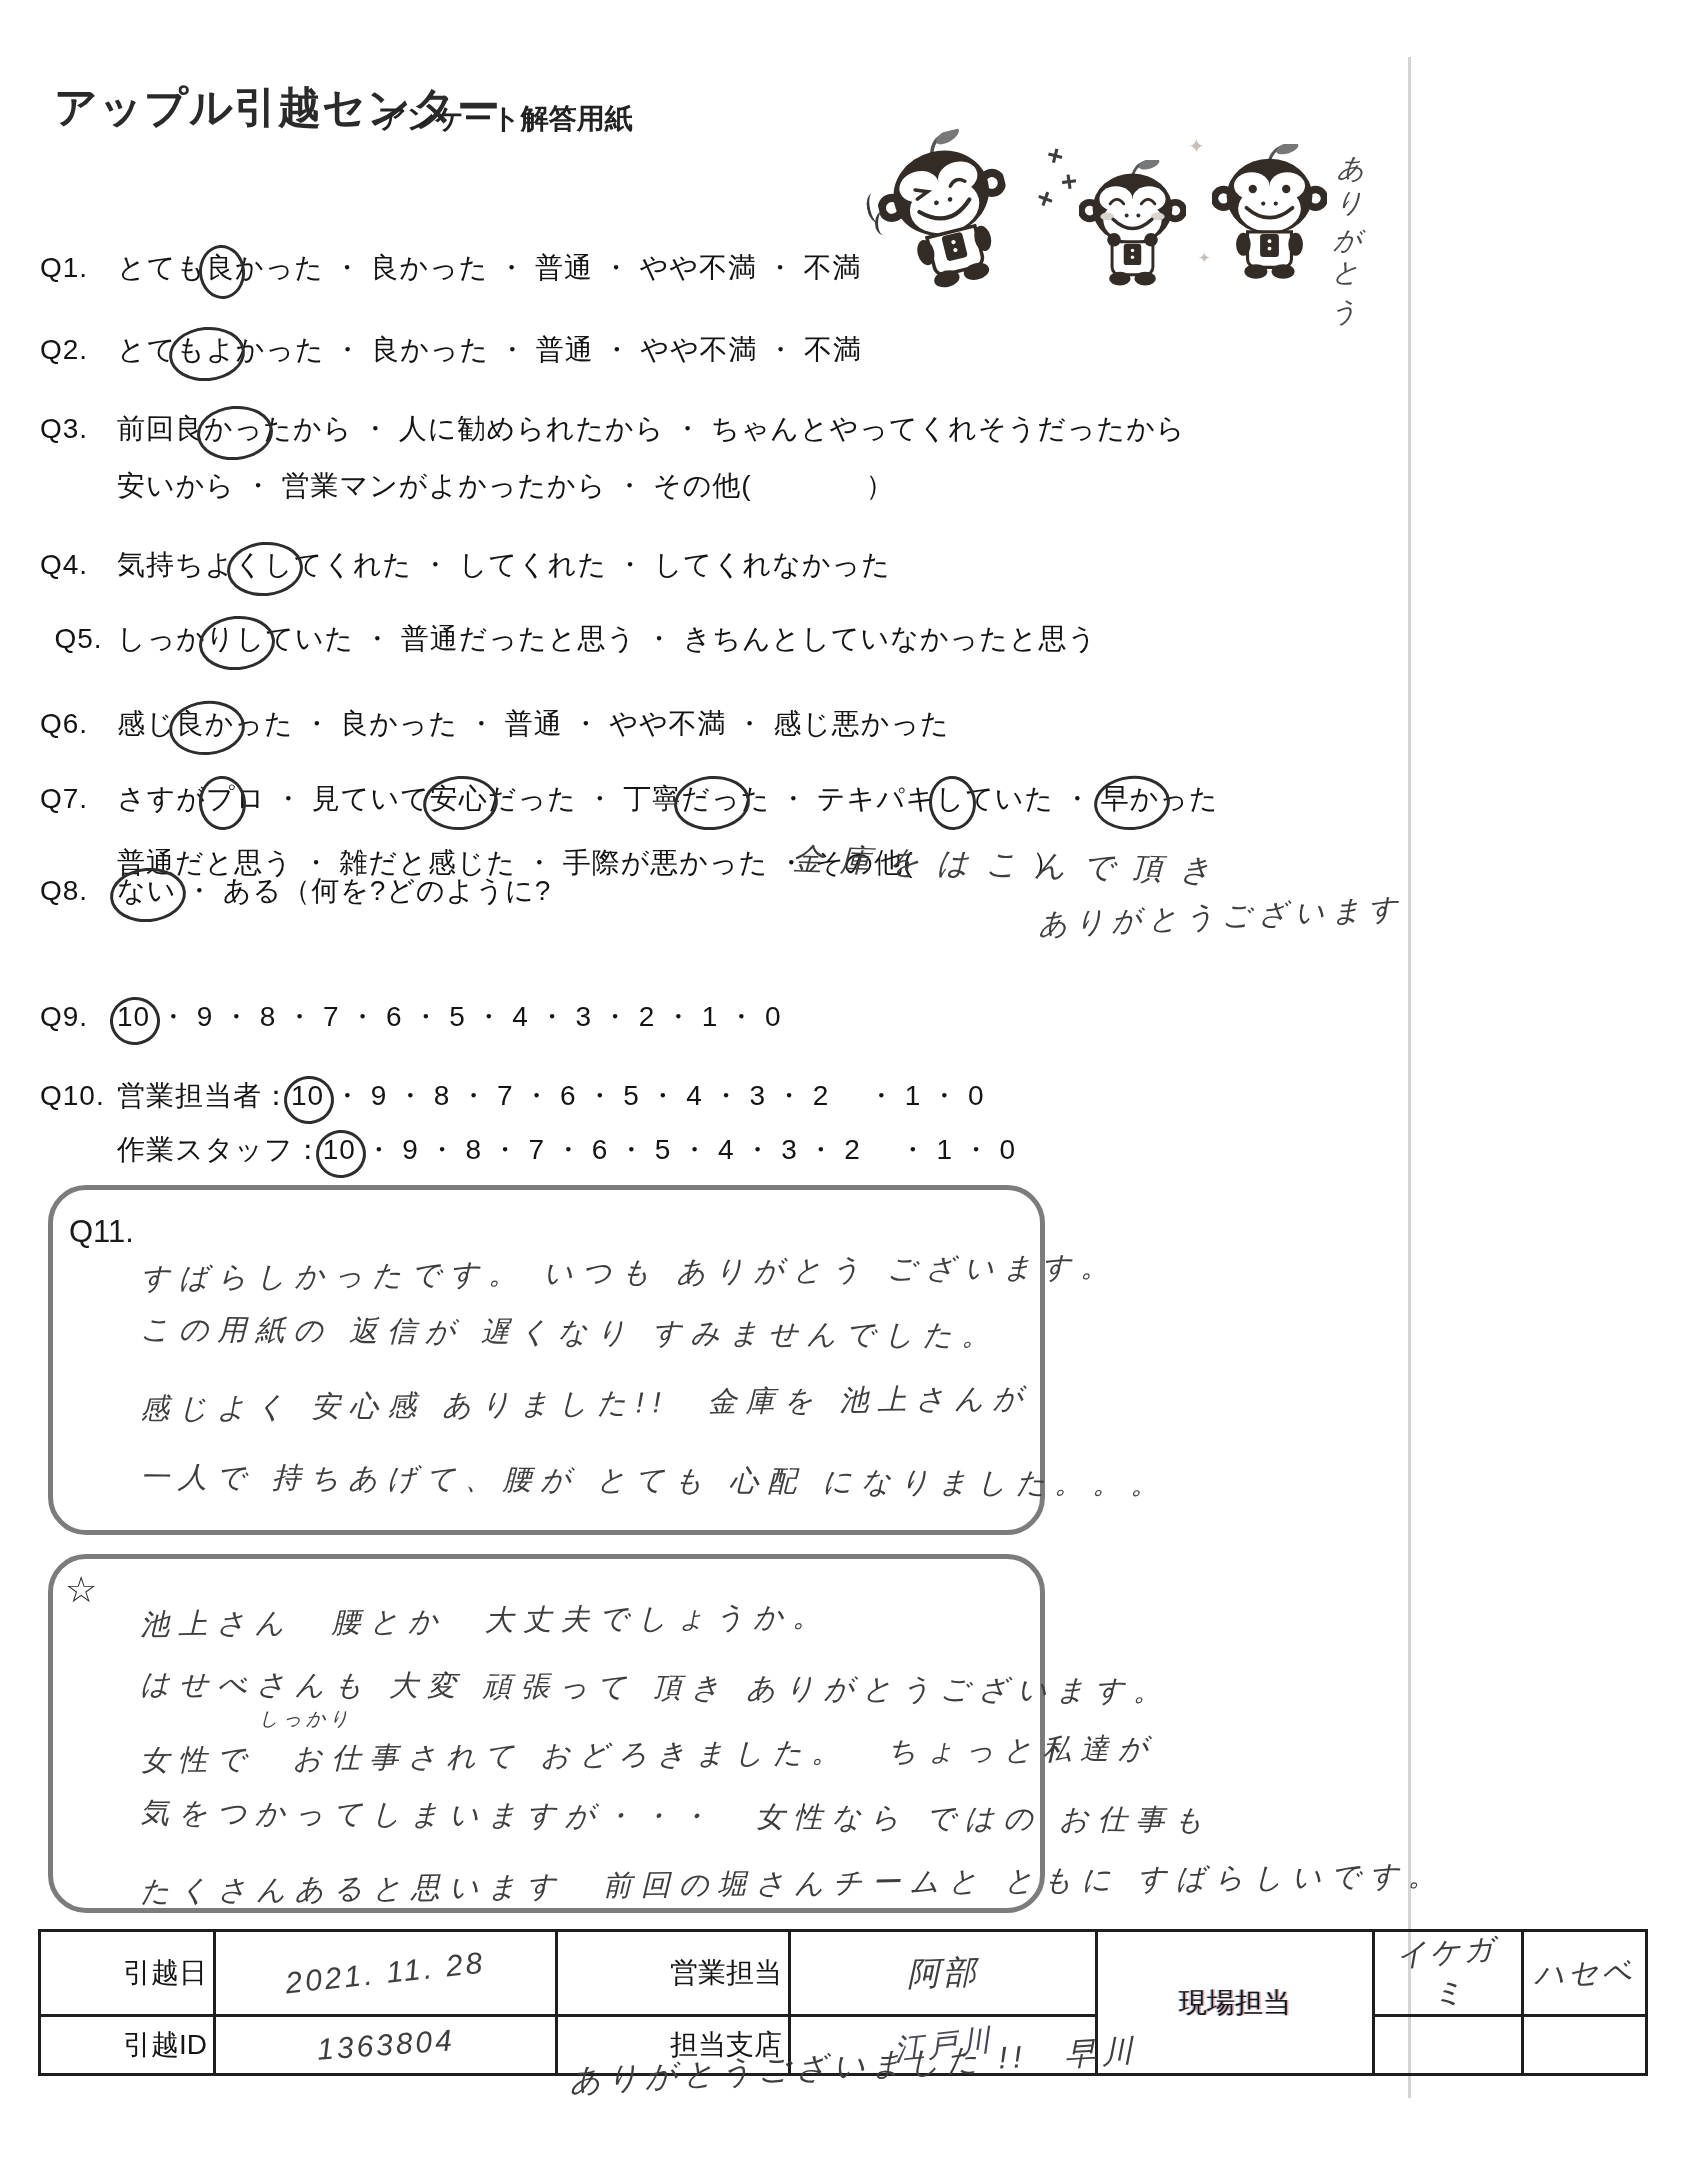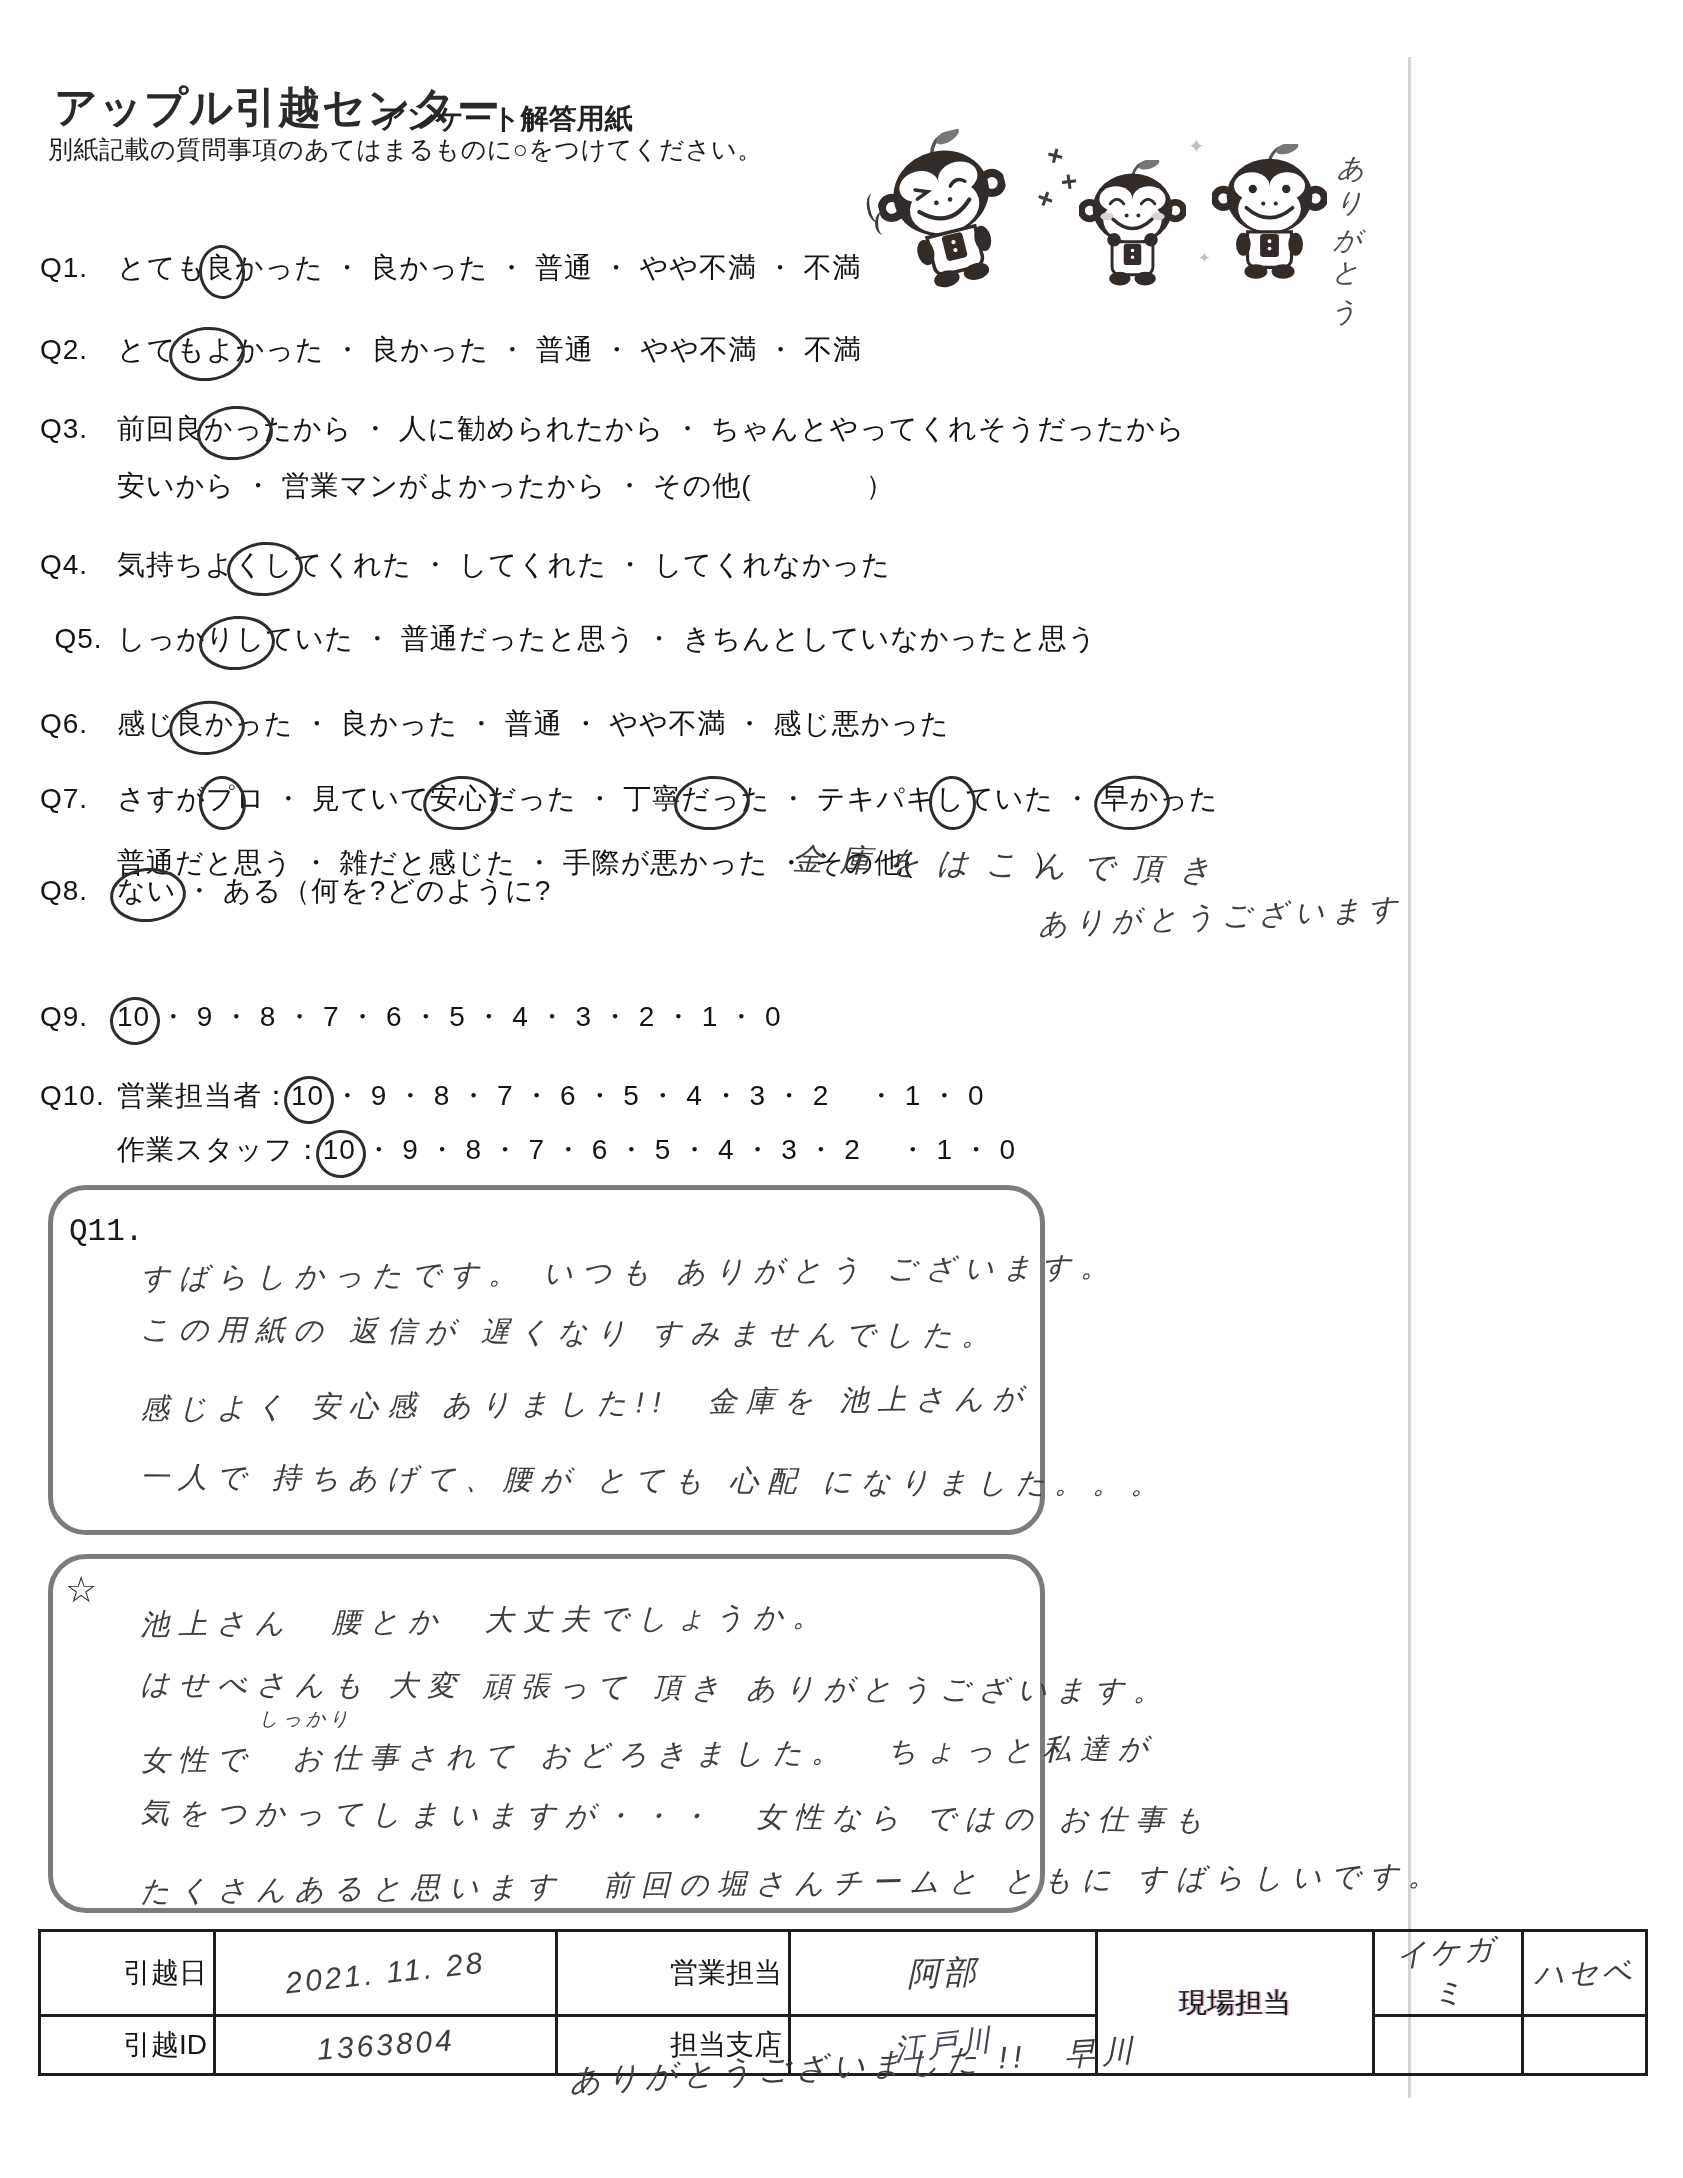--- a/index.html
+++ b/index.html
@@ -25,21 +25,21 @@
 
   
   .hand{color:#3e3e3e;font-style:italic;}
   .q7h1{position:absolute;left:792px;top:844px;font-size:31px;letter-spacing:17px;transform:rotate(1.5deg);white-space:nowrap;}
   .q7h2{position:absolute;left:1038px;top:897px;font-size:29px;letter-spacing:7px;transform:rotate(-2.5deg);white-space:nowrap;}
 
   
   .comment-box{position:absolute;left:48px;width:987px;border:5px solid #7c7c7c;border-radius:38px;}
   #q11-box{top:1185px;height:340px;}
   #star-box{top:1554px;height:349px;}
-  .q11-label{position:absolute;left:16px;top:24px;font-family:Liberation Mono, monospace;font-size:31px;color:#1a1a1a;}
+  .q11-label{position:absolute;left:16px;top:24px;font-family:Liberation Sans, sans-serif;font-size:31px;color:#1a1a1a;}
   .star-marker{position:absolute;left:12px;top:10px;font-size:36px;color:#2a2a2a;}
   .hl{position:absolute;left:87px;white-space:nowrap;font-size:29px;letter-spacing:9px;
       color:#3e3e3e;font-style:italic;}
   .hl:nth-of-type(odd){transform:rotate(-.7deg);}
   .hl:nth-of-type(even){transform:rotate(.4deg);}
   .annotation{position:absolute;left:206px;top:147px;font-size:19px;letter-spacing:4px;}
 
   
   .mascots{position:absolute;left:871px;top:132px;width:515px;height:168px;}
   .monkey{position:absolute;}
@@ -67,21 +67,20 @@
 </style>
 </head>
 <body>
 
 <div class="page">
 
   <div class="scan-line"></div>
 
   <div class="brand">アップル引越センター</div>
   <div class="form-title">アンケート解答用紙</div>
-  <div class="instruction">別紙記載の質問事項のあてはまるものに○をつけてください。</div>
 
   <div class="mascots">
     <span class="arc" style="left:-4px;top:61px;transform:rotate(-12deg)"></span>
     <span class="arc" style="left:4px;top:79px;height:24px"></span>
 
     <svg id="m1" class="monkey" viewBox="0 0 110 130" width="129">
       <path d="M55 16 Q58 6 66 3" stroke="#555" stroke-width="3" fill="none"></path>
       <ellipse cx="72" cy="4" rx="11" ry="5" fill="#777" transform="rotate(-18 72 4)"></ellipse>
       <circle cx="11" cy="52" r="12" fill="#332b26"></circle>
         <circle cx="11" cy="52" r="5" fill="#fff"></circle>

